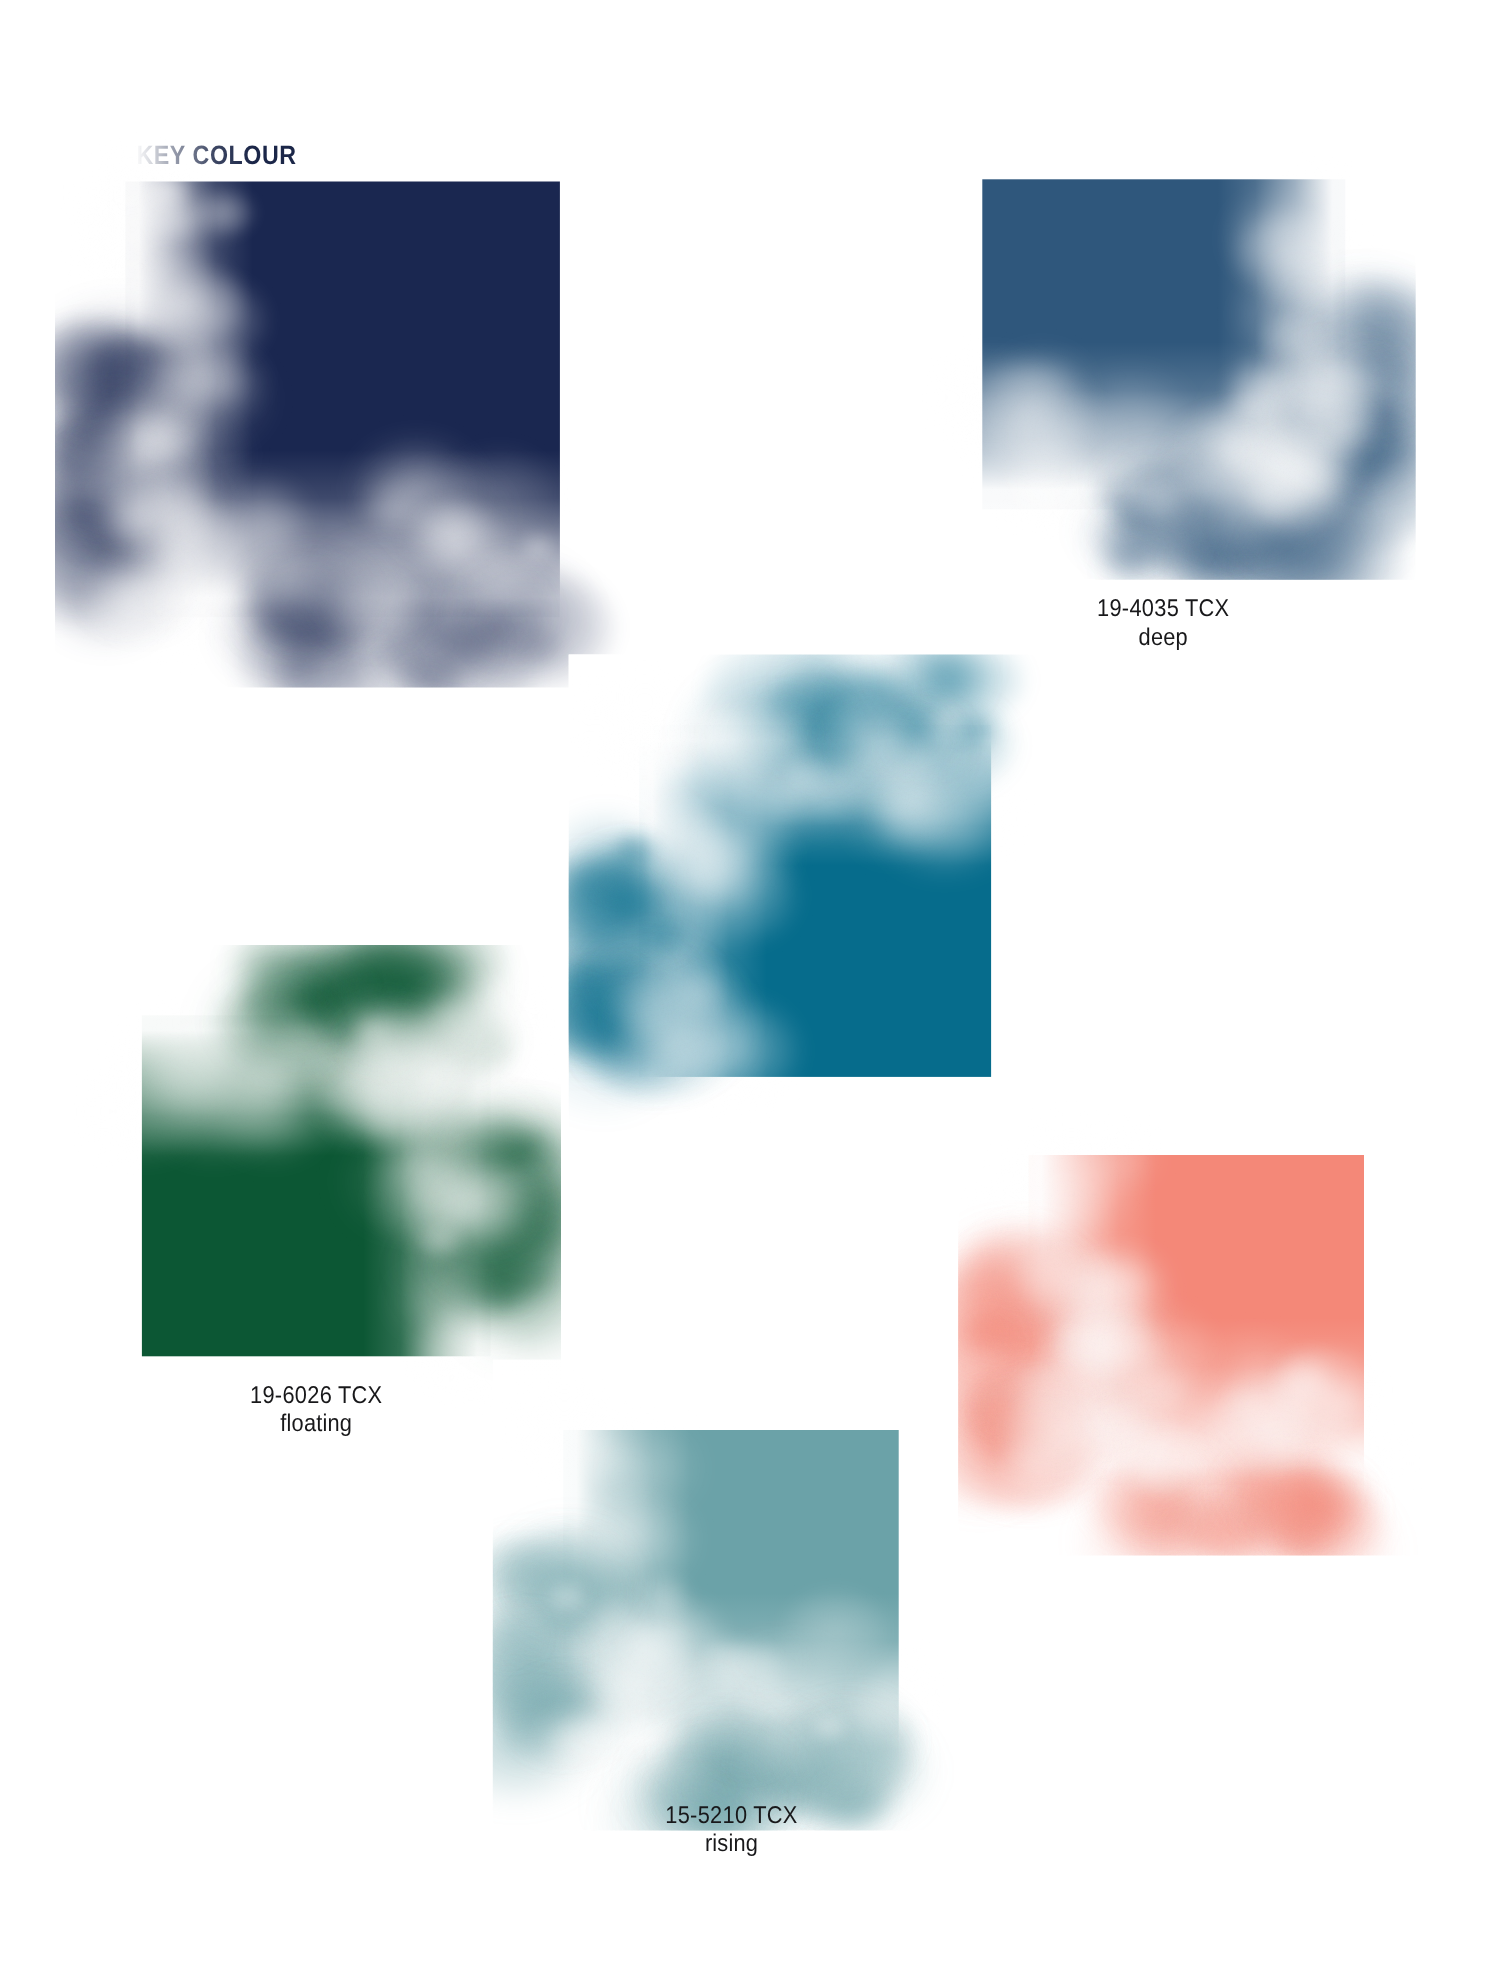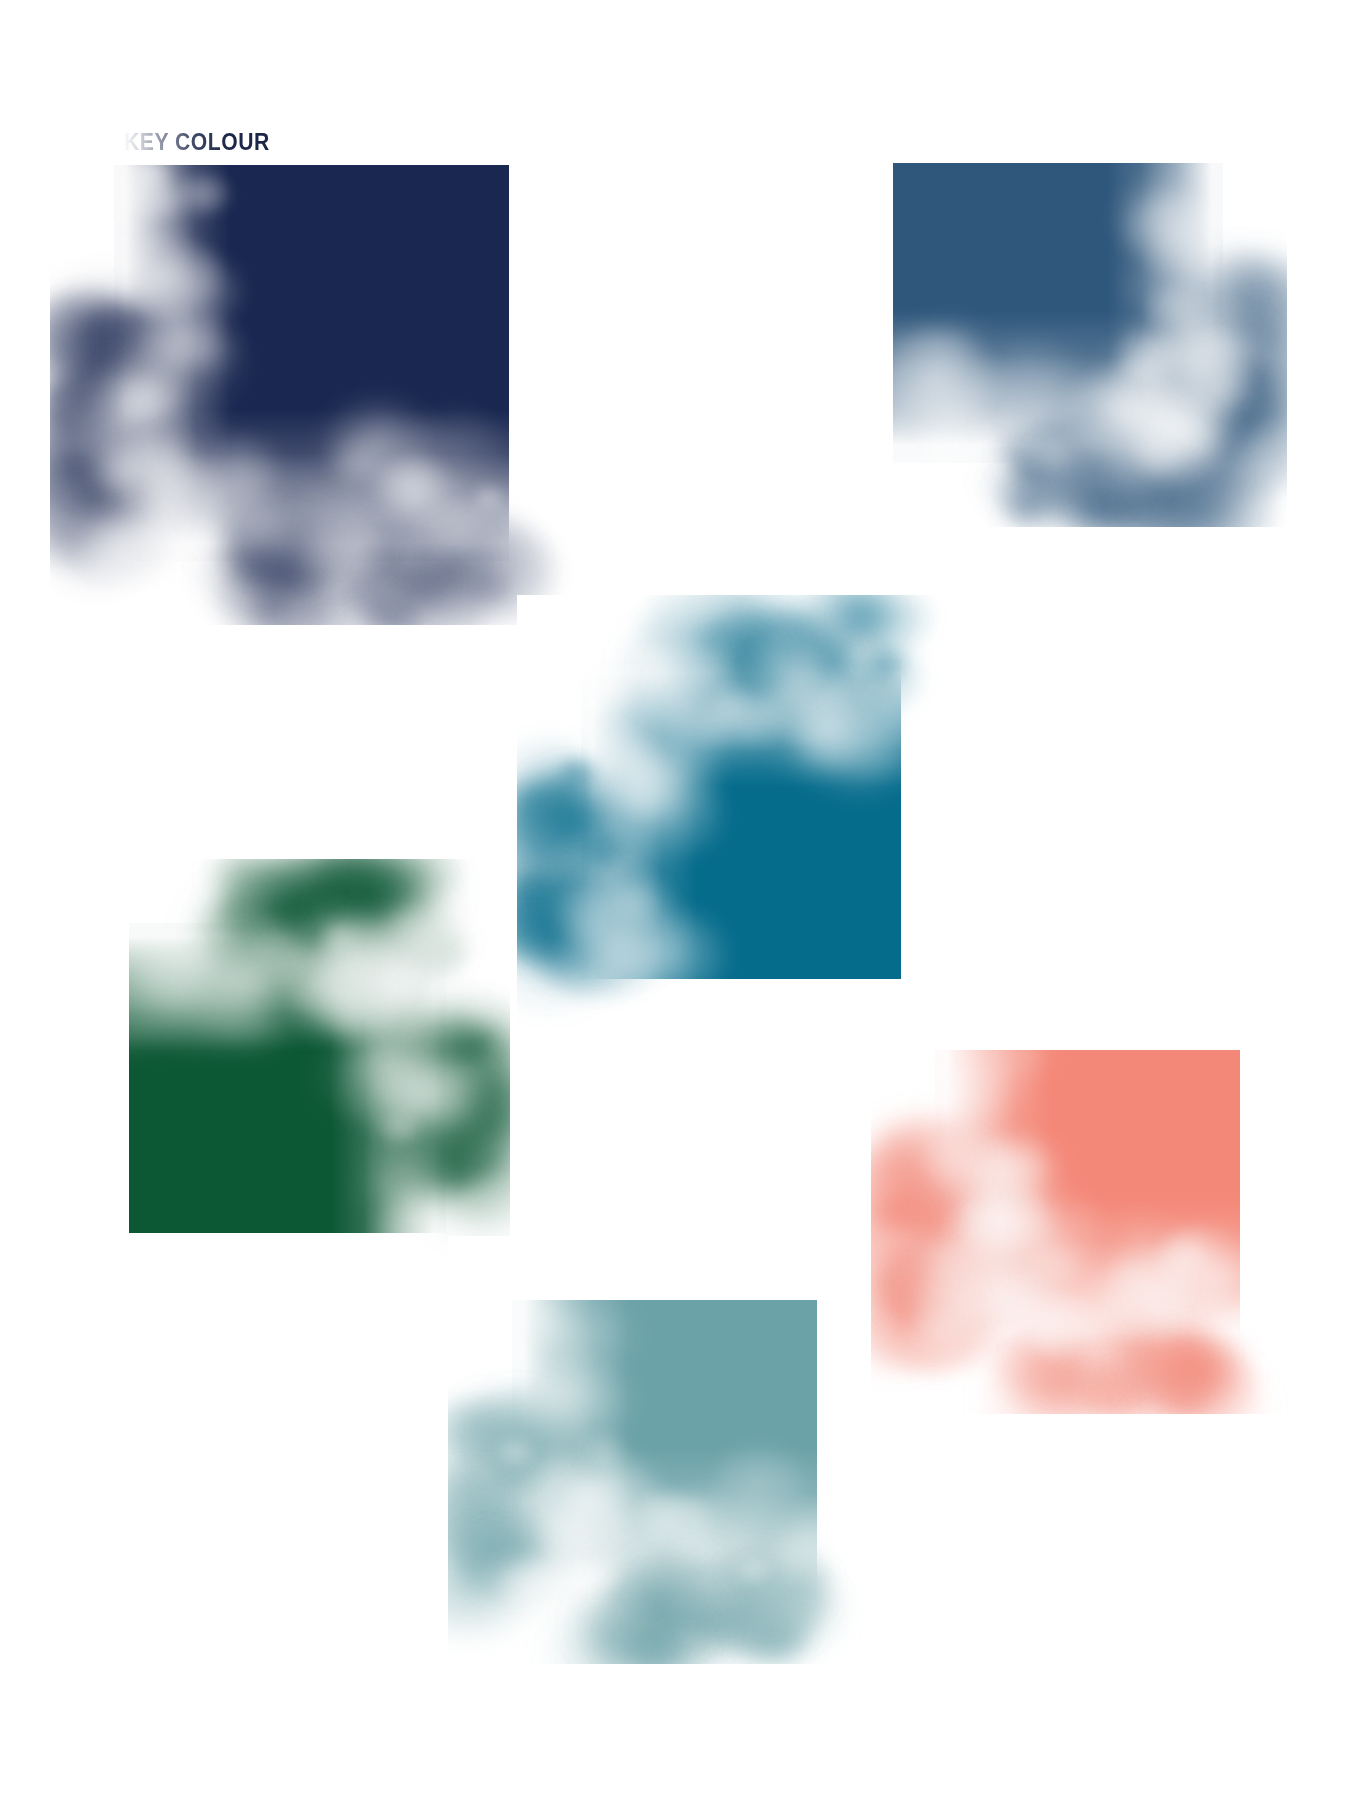--- a/index.html
+++ b/index.html
@@ -347,20 +347,24 @@
             <div class="cloud" style="left: 356.11px; top: 193.083px; width: 50.8664px; height: 40.6931px; background: radial-gradient(rgba(255, 255, 255, 0.165) 0%, rgba(255, 255, 255, 0.075) 48%, rgba(255, 255, 255, 0) 75%); filter: blur(14.8px);"></div>
             <div class="cloud" style="left: 168.062px; top: 310.167px; width: 42.5886px; height: 34.0709px; background: radial-gradient(rgba(255, 255, 255, 0.15) 0%, rgba(255, 255, 255, 0.067) 48%, rgba(255, 255, 255, 0) 75%); filter: blur(14.1px);"></div>
             <div class="cloud" style="left: 313.122px; top: 184.688px; width: 68.4527px; height: 54.7622px; background: radial-gradient(rgba(255, 255, 255, 0.384) 0%, rgba(255, 255, 255, 0.173) 48%, rgba(255, 255, 255, 0) 75%); filter: blur(6.4px);"></div>
             <div class="cloud" style="left: 85.7367px; top: 254.653px; width: 107.742px; height: 86.1935px; background: radial-gradient(rgba(255, 255, 255, 0.204) 0%, rgba(255, 255, 255, 0.09) 48%, rgba(255, 255, 255, 0) 75%); filter: blur(9.4px);"></div>
             <div class="cloud" style="left: 142.676px; top: 237.008px; width: 112.093px; height: 89.6743px; background: radial-gradient(rgba(255, 255, 255, 0.26) 0%, rgba(255, 255, 255, 0.118) 48%, rgba(255, 255, 255, 0) 75%); filter: blur(12.4px);"></div>
             <div class="cloud" style="left: 317.673px; top: 229.547px; width: 107.169px; height: 85.7349px; background: radial-gradient(rgba(255, 255, 255, 0.153) 0%, rgba(255, 255, 255, 0.07) 48%, rgba(255, 255, 255, 0) 75%); filter: blur(12.9px);"></div>
           </div>
         </div>
     </div>
   </div>
+  <div class="swatch-label" id="label-deep">
+    <span class="label-code">19-4035 TCX</span>
+    <span class="label-name">deep</span>
+  </div>
 
   <div class="swatch-group" id="group-pacific">
     <div class="swatch-chip">
       <div class="chip-solid" id="solid-pacific" style="background: rgb(6, 108, 140);"></div>
       <div class="mist" id="mist-pacific" style="left: -64px; top: -64px; width: 448px; height: 448px;">
           <div style="position: absolute; inset: 0px; pointer-events: none; background: linear-gradient(rgb(255, 255, 255) 0px, rgba(255, 255, 255, 0.97) 78px, rgba(255, 255, 255, 0.55) 116px, rgba(255, 255, 255, 0.16) 156px, rgba(255, 255, 255, 0) 192px), linear-gradient(to right, rgb(255, 255, 255) 0px, rgba(255, 255, 255, 0.96) 76px, rgba(255, 255, 255, 0.52) 110px, rgba(255, 255, 255, 0.14) 146px, rgba(255, 255, 255, 0) 180px);"></div>
           <div style="position: absolute; inset: 0px; pointer-events: none; overflow: hidden;">
             <div class="cloud" style="left: 255.137px; top: 17.3756px; width: 98.5542px; height: 76.8723px; background: radial-gradient(rgba(6, 108, 140, 0.196) 0%, rgba(6, 108, 140, 0.098) 45%, rgba(6, 108, 140, 0) 72%); filter: blur(11.1px);"></div>
             <div class="cloud" style="left: -10.9172px; top: 270.965px; width: 63.0167px; height: 49.1531px; background: radial-gradient(rgba(6, 108, 140, 0.408) 0%, rgba(6, 108, 140, 0.204) 45%, rgba(6, 108, 140, 0) 72%); filter: blur(8.1px);"></div>
             <div class="cloud" style="left: -51.3678px; top: 253.787px; width: 145.392px; height: 113.406px; background: radial-gradient(rgba(6, 108, 140, 0.306) 0%, rgba(6, 108, 140, 0.153) 45%, rgba(6, 108, 140, 0) 72%); filter: blur(10.7px);"></div>
@@ -577,20 +581,24 @@
             <div class="cloud" style="left: 293.914px; top: 269.836px; width: 42.5353px; height: 34.0282px; background: radial-gradient(rgba(255, 255, 255, 0.173) 0%, rgba(255, 255, 255, 0.08) 48%, rgba(255, 255, 255, 0) 75%); filter: blur(15.9px);"></div>
             <div class="cloud" style="left: 251.267px; top: 53.2074px; width: 80.03px; height: 64.024px; background: radial-gradient(rgba(255, 255, 255, 0.345) 0%, rgba(255, 255, 255, 0.157) 48%, rgba(255, 255, 255, 0) 75%); filter: blur(14.4px);"></div>
             <div class="cloud" style="left: 315.211px; top: 253.423px; width: 41.7455px; height: 33.3964px; background: radial-gradient(rgba(255, 255, 255, 0.365) 0%, rgba(255, 255, 255, 0.165) 48%, rgba(255, 255, 255, 0) 75%); filter: blur(6.4px);"></div>
             <div class="cloud" style="left: 328.024px; top: 205.235px; width: 87.5928px; height: 70.0743px; background: radial-gradient(rgba(255, 255, 255, 0.28) 0%, rgba(255, 255, 255, 0.125) 48%, rgba(255, 255, 255, 0) 75%); filter: blur(12.2px);"></div>
             <div class="cloud" style="left: 306.664px; top: 46.0313px; width: 63.467px; height: 50.7736px; background: radial-gradient(rgba(255, 255, 255, 0.41) 0%, rgba(255, 255, 255, 0.184) 48%, rgba(255, 255, 255, 0) 75%); filter: blur(15.1px);"></div>
             <div class="cloud" style="left: 11.0309px; top: 107.109px; width: 111.483px; height: 89.1866px; background: radial-gradient(rgba(255, 255, 255, 0.29) 0%, rgba(255, 255, 255, 0.13) 48%, rgba(255, 255, 255, 0) 75%); filter: blur(11.7px);"></div>
           </div>
         </div>
     </div>
   </div>
+  <div class="swatch-label" id="label-floating">
+    <span class="label-code">19-6026 TCX</span>
+    <span class="label-name">floating</span>
+  </div>
 
   <div class="swatch-group" id="group-placenta">
     <div class="swatch-chip">
       <div class="chip-solid" id="solid-placenta" style="background: rgb(244, 136, 120);"></div>
       <div class="mist" id="mist-placenta" style="left: -64px; top: -64px; width: 433px; height: 428px;">
           <div style="position: absolute; inset: 0px; pointer-events: none; background: linear-gradient(to top, rgb(255, 255, 255) 0px, rgba(255, 255, 255, 0.97) 82px, rgba(255, 255, 255, 0.55) 126px, rgba(255, 255, 255, 0.16) 172px, rgba(255, 255, 255, 0) 216px), linear-gradient(to right, rgb(255, 255, 255) 0px, rgba(255, 255, 255, 0.96) 76px, rgba(255, 255, 255, 0.52) 110px, rgba(255, 255, 255, 0.14) 146px, rgba(255, 255, 255, 0) 180px);"></div>
           <div style="position: absolute; inset: 0px; pointer-events: none; overflow: hidden;">
             <div class="cloud" style="left: 236.135px; top: 359.395px; width: 163.375px; height: 127.432px; background: radial-gradient(rgba(244, 136, 120, 0.286) 0%, rgba(244, 136, 120, 0.14) 45%, rgba(244, 136, 120, 0) 72%); filter: blur(13.2px);"></div>
             <div class="cloud" style="left: -1.26453px; top: 275.434px; width: 82.3524px; height: 64.2348px; background: radial-gradient(rgba(244, 136, 120, 0.365) 0%, rgba(244, 136, 120, 0.184) 45%, rgba(244, 136, 120, 0) 72%); filter: blur(10px);"></div>
             <div class="cloud" style="left: 284.519px; top: 387.759px; width: 65.8869px; height: 51.3918px; background: radial-gradient(rgba(244, 136, 120, 0.365) 0%, rgba(244, 136, 120, 0.18) 45%, rgba(244, 136, 120, 0) 72%); filter: blur(11.9px);"></div>
@@ -807,14 +815,18 @@
             <div class="cloud" style="left: 67.2px; top: 214.466px; width: 126.137px; height: 100.909px; background: radial-gradient(rgba(255, 255, 255, 0.533) 0%, rgba(255, 255, 255, 0.24) 48%, rgba(255, 255, 255, 0) 75%); filter: blur(13px);"></div>
             <div class="cloud" style="left: 68.985px; top: 232.726px; width: 40.7006px; height: 32.5604px; background: radial-gradient(rgba(255, 255, 255, 0.173) 0%, rgba(255, 255, 255, 0.08) 48%, rgba(255, 255, 255, 0) 75%); filter: blur(14.4px);"></div>
             <div class="cloud" style="left: 68.5351px; top: 291.777px; width: 96.7645px; height: 77.4116px; background: radial-gradient(rgba(255, 255, 255, 0.51) 0%, rgba(255, 255, 255, 0.227) 48%, rgba(255, 255, 255, 0) 75%); filter: blur(15.3px);"></div>
             <div class="cloud" style="left: 127.984px; top: 193.592px; width: 54.438px; height: 43.5504px; background: radial-gradient(rgba(255, 255, 255, 0.384) 0%, rgba(255, 255, 255, 0.173) 48%, rgba(255, 255, 255, 0) 75%); filter: blur(7.2px);"></div>
             <div class="cloud" style="left: 218.084px; top: 249.964px; width: 65.1271px; height: 52.1017px; background: radial-gradient(rgba(255, 255, 255, 0.24) 0%, rgba(255, 255, 255, 0.11) 48%, rgba(255, 255, 255, 0) 75%); filter: blur(11.3px);"></div>
             <div class="cloud" style="left: 136.581px; top: 273.285px; width: 111.322px; height: 89.0575px; background: radial-gradient(rgba(255, 255, 255, 0.25) 0%, rgba(255, 255, 255, 0.114) 48%, rgba(255, 255, 255, 0) 75%); filter: blur(6.9px);"></div>
           </div>
         </div>
     </div>
   </div>
+  <div class="swatch-label" id="label-rising">
+    <span class="label-code">15-5210 TCX</span>
+    <span class="label-name">rising</span>
+  </div>
 
 </div>
 
 </body></html>

